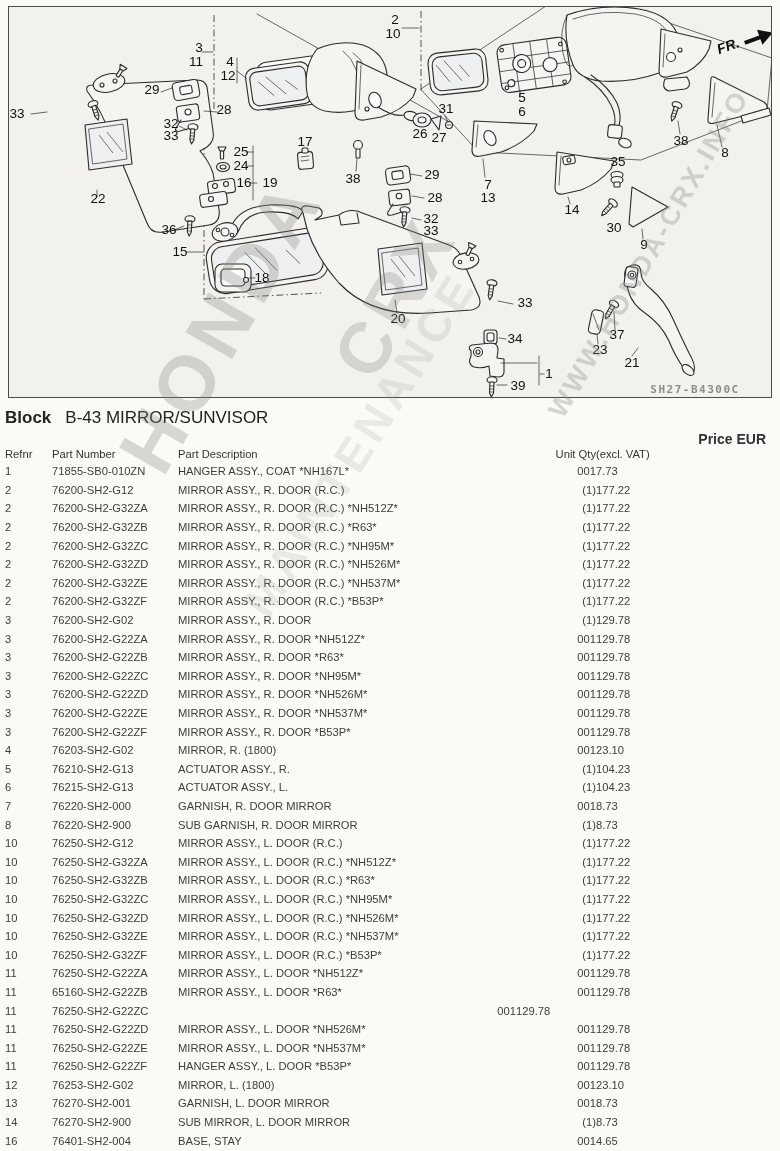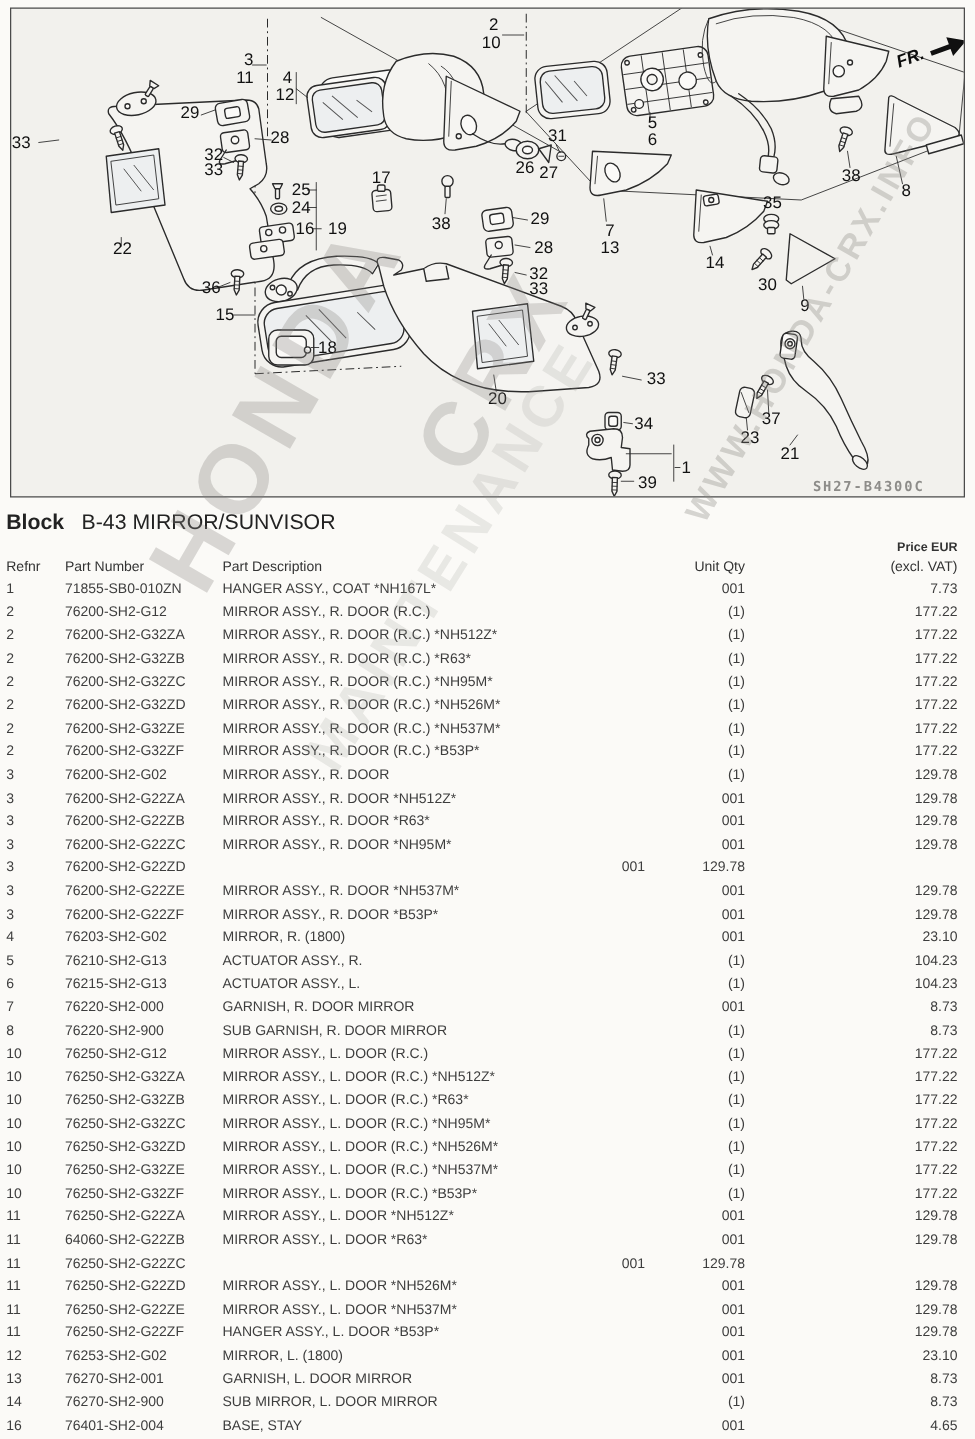--- a/index.html
+++ b/index.html
@@ -25,26 +25,26 @@
       transform-origin:left center;white-space:nowrap}
   .wm1{left:140px;top:420px;font-size:78px;letter-spacing:8px;color:rgba(135,133,128,.30);transform:rotate(-60deg)}
   .wm2{left:352px;top:330px;font-size:72px;letter-spacing:6px;color:rgba(135,133,128,.28);transform:rotate(-60deg)}
   .wm3{left:255px;top:585px;font-size:46px;letter-spacing:5px;color:rgba(150,148,142,.18);transform:rotate(-58deg)}
   .wm4{left:556px;top:400px;font-size:27px;letter-spacing:3px;color:rgba(140,138,132,.34);transform:rotate(-60deg)}
   
   .tablewrap{position:absolute;left:0;top:410px;width:780px;box-sizing:border-box;
              padding:0 14px 0 5px;z-index:2;color:#3d3d3d}
   .blockline{font-size:17px;color:#222;height:16px;line-height:16px;margin-bottom:6px}
   .blockline b{margin-right:14px}
-  .priceline{font-size:10px;font-weight:700;text-align:right;height:14px;line-height:14px;color:#333}
+  .priceline{font-size:14px;font-weight:700;text-align:right;height:14px;line-height:14px;color:#333}
   .hgrid,.trow{display:grid;grid-template-columns:47px 126px 338px 80px 1fr;align-items:center}
   .hgrid{height:16px;font-size:11.2px;font-weight:400;color:#333}
   .trow{height:18.6px;font-size:11.2px}
   .c-qty{text-align:right}
-  .c-price{text-align:right}
+  .c-price{text-align:left}
   .rows{margin-top:0}
 </style>
 </head>
 <body>
 
 <div class="dpanel">
 <svg viewBox="8 6 762 390" width="762" height="390" xmlns="http://www.w3.org/2000/svg">
   <defs>
     <g id="scr" class="fl">
           <ellipse rx="5" ry="3.2"></ellipse>
@@ -409,20 +409,21 @@
       <div class="trow">
         <span class="c-ref">3</span>
         <span class="c-part">76200-SH2-G22ZC</span>
         <span class="c-desc">MIRROR ASSY., R. DOOR *NH95M*</span>
         <span class="c-qty">001</span>
         <span class="c-price">129.78</span>
       </div>
       <div class="trow">
         <span class="c-ref">3</span>
         <span class="c-part">76200-SH2-G22ZD</span>
+        <span class="c-desc">MIRROR ASSY., R. DOOR *NH526M*</span>
         <span class="c-qty">001</span>
         <span class="c-price">129.78</span>
       </div>
       <div class="trow">
         <span class="c-ref">3</span>
         <span class="c-part">76200-SH2-G22ZE</span>
         <span class="c-desc">MIRROR ASSY., R. DOOR *NH537M*</span>
         <span class="c-qty">001</span>
         <span class="c-price">129.78</span>
       </div>
@@ -519,21 +520,21 @@
       </div>
       <div class="trow">
         <span class="c-ref">11</span>
         <span class="c-part">76250-SH2-G22ZA</span>
         <span class="c-desc">MIRROR ASSY., L. DOOR *NH512Z*</span>
         <span class="c-qty">001</span>
         <span class="c-price">129.78</span>
       </div>
       <div class="trow">
         <span class="c-ref">11</span>
-        <span class="c-part">64060-SH2-G22ZB</span>
+        <span class="c-part">65160-SH2-G22ZB</span>
         <span class="c-desc">MIRROR ASSY., L. DOOR *R63*</span>
         <span class="c-qty">001</span>
         <span class="c-price">129.78</span>
       </div>
       <div class="trow">
         <span class="c-ref">11</span>
         <span class="c-part">76250-SH2-G22ZC</span>
         <span class="c-qty">001</span>
         <span class="c-price">129.78</span>
       </div>

